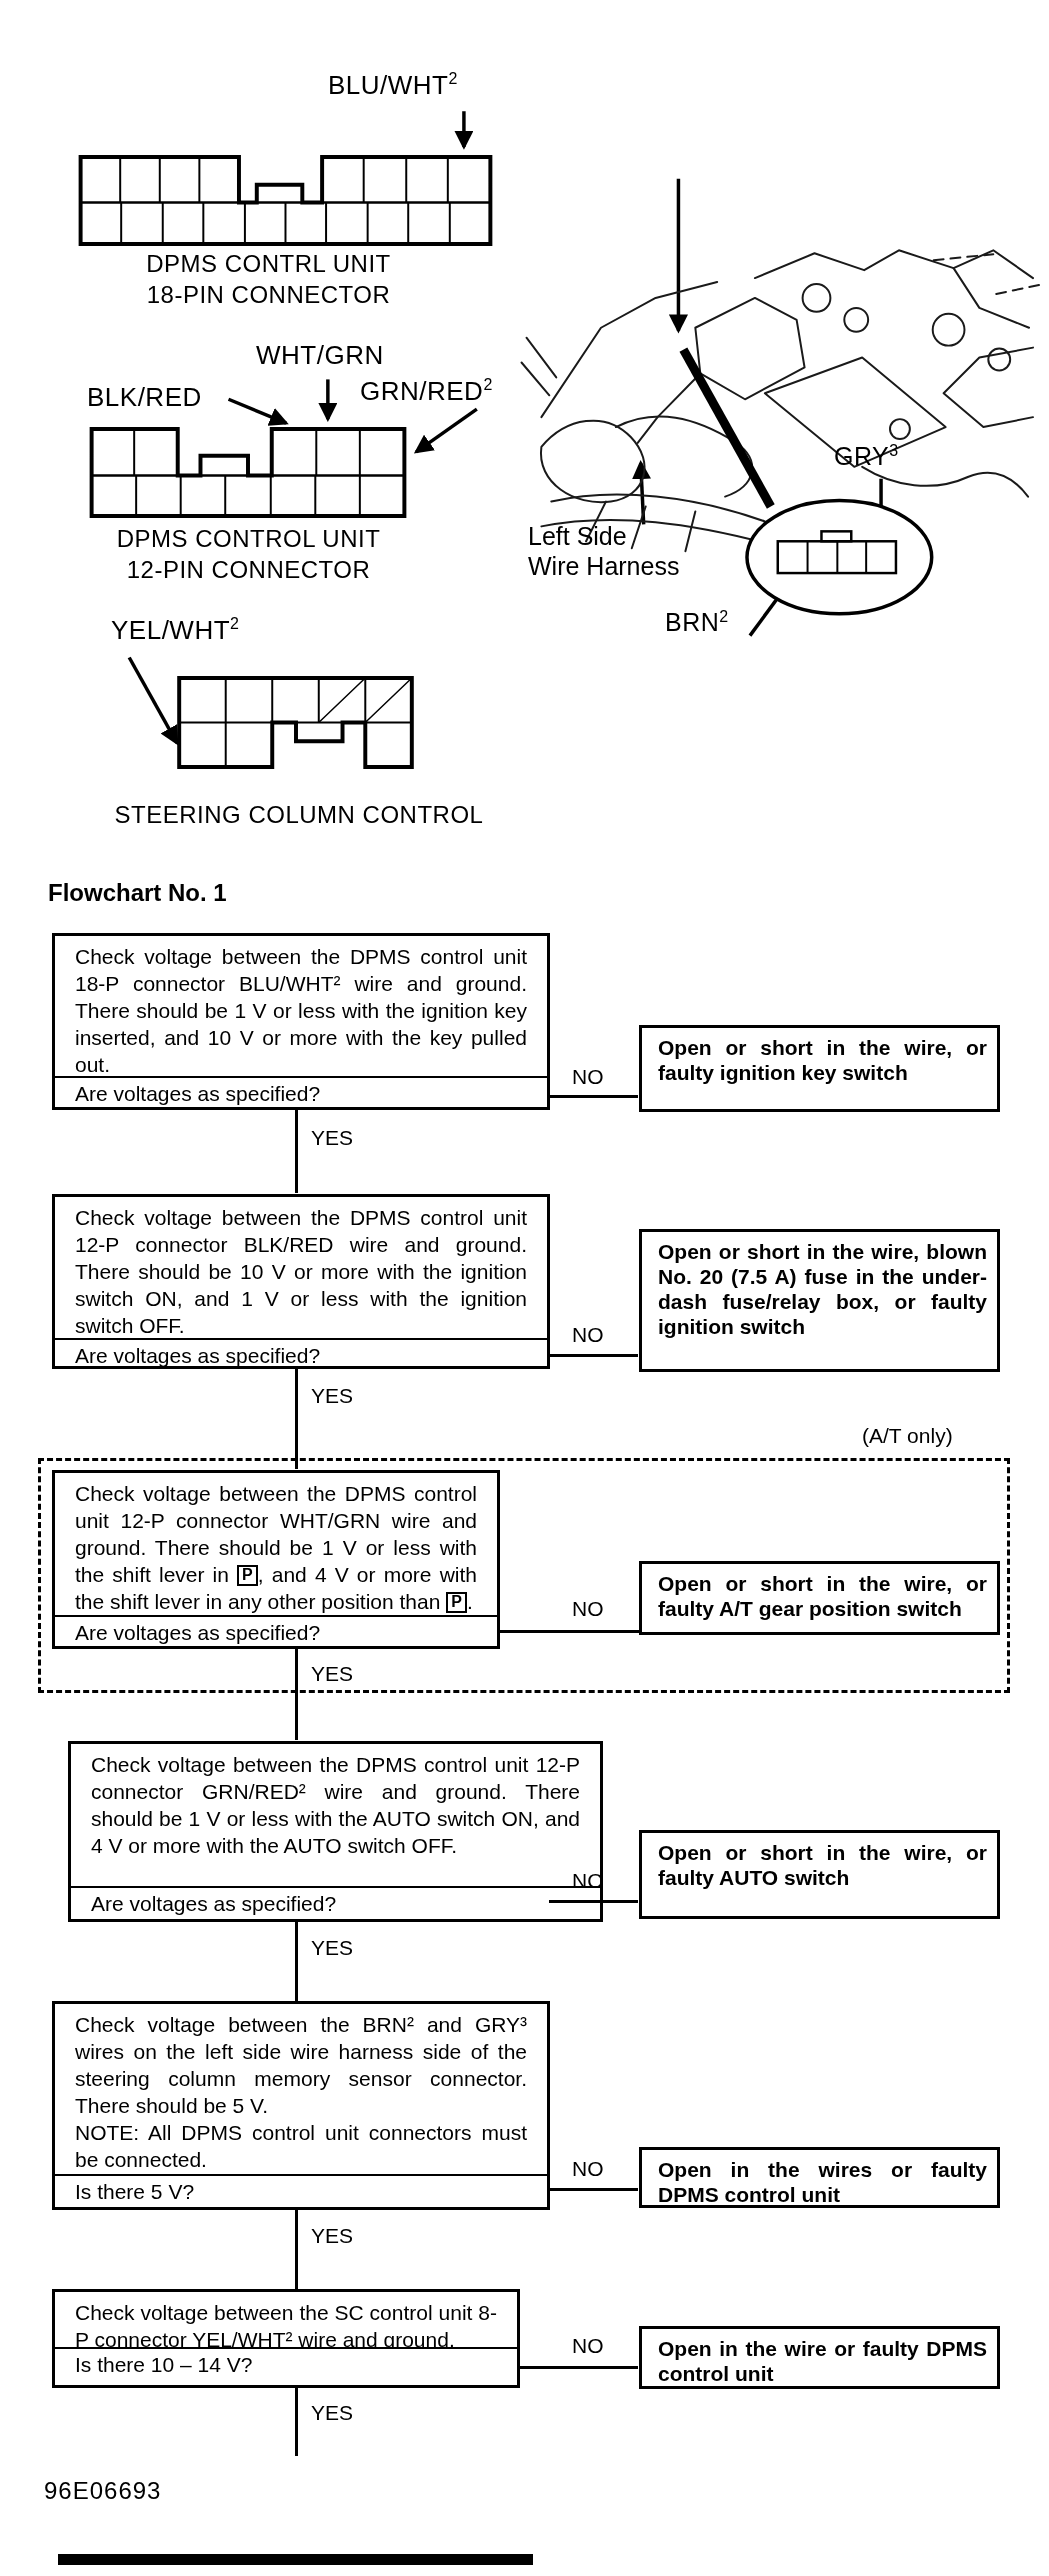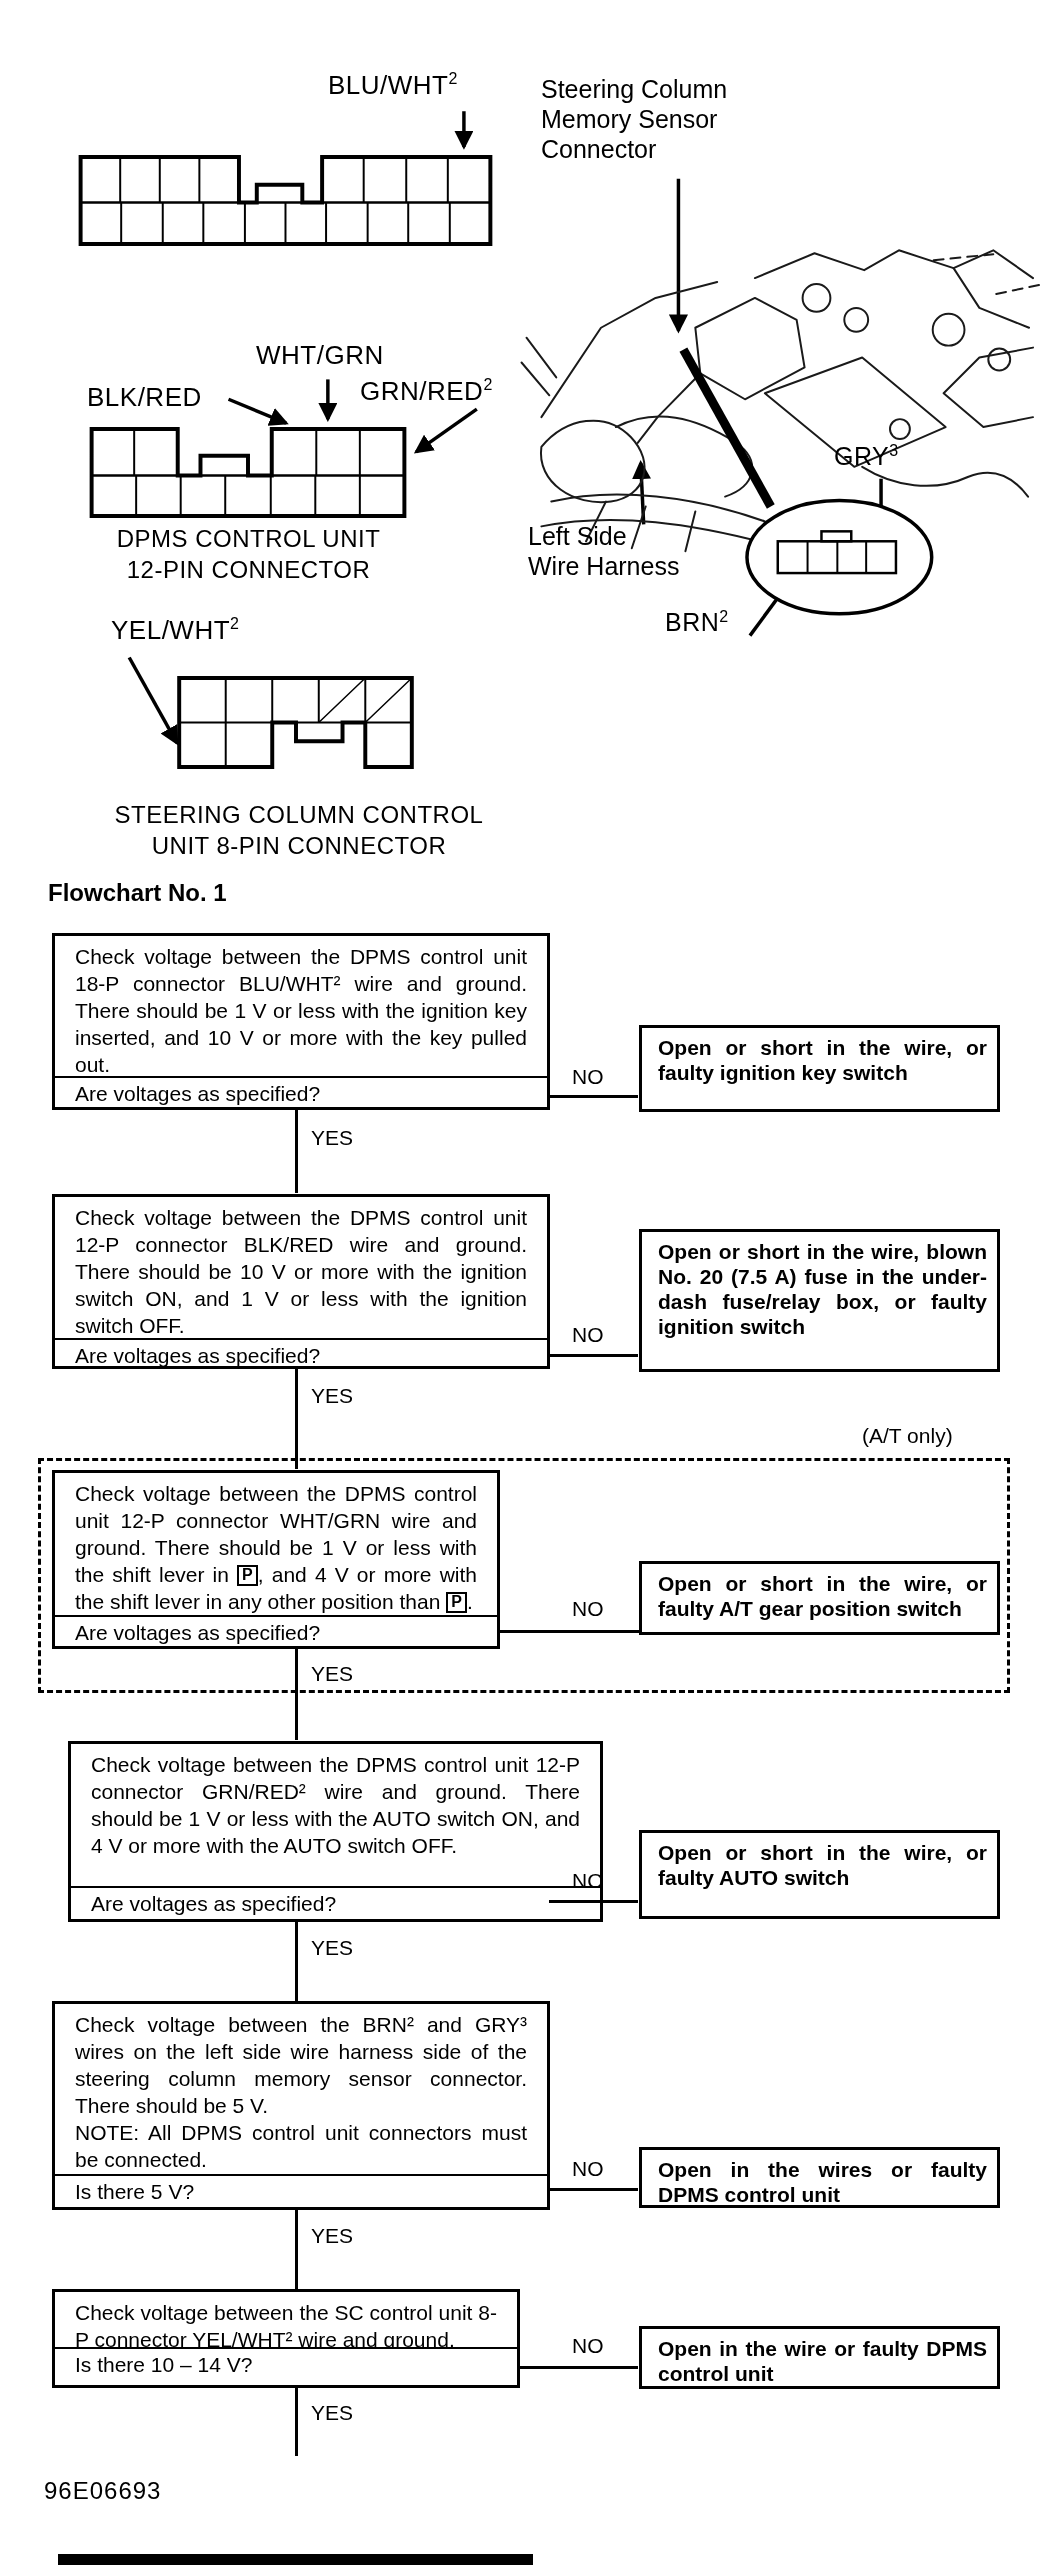--- a/index.html
+++ b/index.html
@@ -90,20 +90,24 @@
 
   <svg class="abs" style="left:70px;top:151px;" width="429" height="97" viewBox="0 0 432 98">
     <path d="M10,6 H170 V52 H188 V34 H234 V52 H254 V6 H424 V94 H10 Z" fill="none" stroke="#000" stroke-width="4"></path>
     <path d="M10,52 H424" stroke="#000" stroke-width="2.5" fill="none"></path>
     <path d="M50,6 V52 M90,6 V52 M130,6 V52 M296,6 V52 M339,6 V52 M381,6 V52" stroke="#000" stroke-width="2" fill="none"></path>
     <path d="M51,52 V94 M93,52 V94 M134,52 V94 M176,52 V94 M217,52 V94 M258,52 V94 M300,52 V94 M341,52 V94 M383,52 V94" stroke="#000" stroke-width="2" fill="none"></path>
   </svg>
   <div class="wire-label" style="left:328px;top:70px;">
     <span>BLU/WHT</span><sup>2</sup>
   </div>
+  <div class="caption" style="left:70px;top:248px;width:397px;">
+    <div>DPMS CONTRL UNIT</div>
+    <div>18-PIN CONNECTOR</div>
+  </div>
 
   <svg class="abs" style="left:85px;top:423px;" width="326" height="97" viewBox="0 0 328 98">
     <path d="M6,6 H93 V53 H116 V33 H164 V53 H188 V6 H322 V94 H6 Z" fill="none" stroke="#000" stroke-width="4"></path>
     <path d="M6,53 H322" stroke="#000" stroke-width="2.5" fill="none"></path>
     <path d="M49,6 V53 M233,6 V53 M277,6 V53" stroke="#000" stroke-width="2" fill="none"></path>
     <path d="M51,53 V94 M96,53 V94 M141,53 V94 M187,53 V94 M232,53 V94 M277,53 V94" stroke="#000" stroke-width="2" fill="none"></path>
   </svg>
   <div class="wire-label" style="left:256px;top:340px;">
     <span>WHT/GRN</span>
   </div>
@@ -123,28 +127,22 @@
     <path d="M4,49 H239" stroke="#000" stroke-width="2" fill="none"></path>
     <path d="M51,4 V49 M98,4 V49 M145,4 V49 M192,4 V49" stroke="#000" stroke-width="2" fill="none"></path>
     <path d="M51,49 V94" stroke="#000" stroke-width="2" fill="none"></path>
     <path d="M145,49 L192,4 M192,49 L239,4" stroke="#000" stroke-width="1.5" fill="none"></path>
   </svg>
   <div class="wire-label" style="left:111px;top:615px;">
     <span>YEL/WHT</span><sup>2</sup>
   </div>
   <div class="caption" style="left:58px;top:783px;width:482px;margin-top:16px;">
     <div>STEERING COLUMN CONTROL</div>
-    <div>UNIT 8-PIN CONNECTOR</div>
-  </div>
-
-  <div class="call-label" style="left:541px;top:74px;">
-    <div>Steering Column</div>
-    <div>Memory Sensor</div>
-    <div>Connector</div>
-  </div>
+  </div>
+
   <div class="call-label" style="left:528px;top:521px;">
     <div>Left Side</div>
     <div>Wire Harness</div>
   </div>
   <div class="wire-label" style="left:834px;top:442px;font-size:25px;">
     <span>GRY</span><sup>3</sup>
   </div>
   <div class="wire-label" style="left:665px;top:608px;font-size:25px;">
     <span>BRN</span><sup>2</sup>
   </div>

